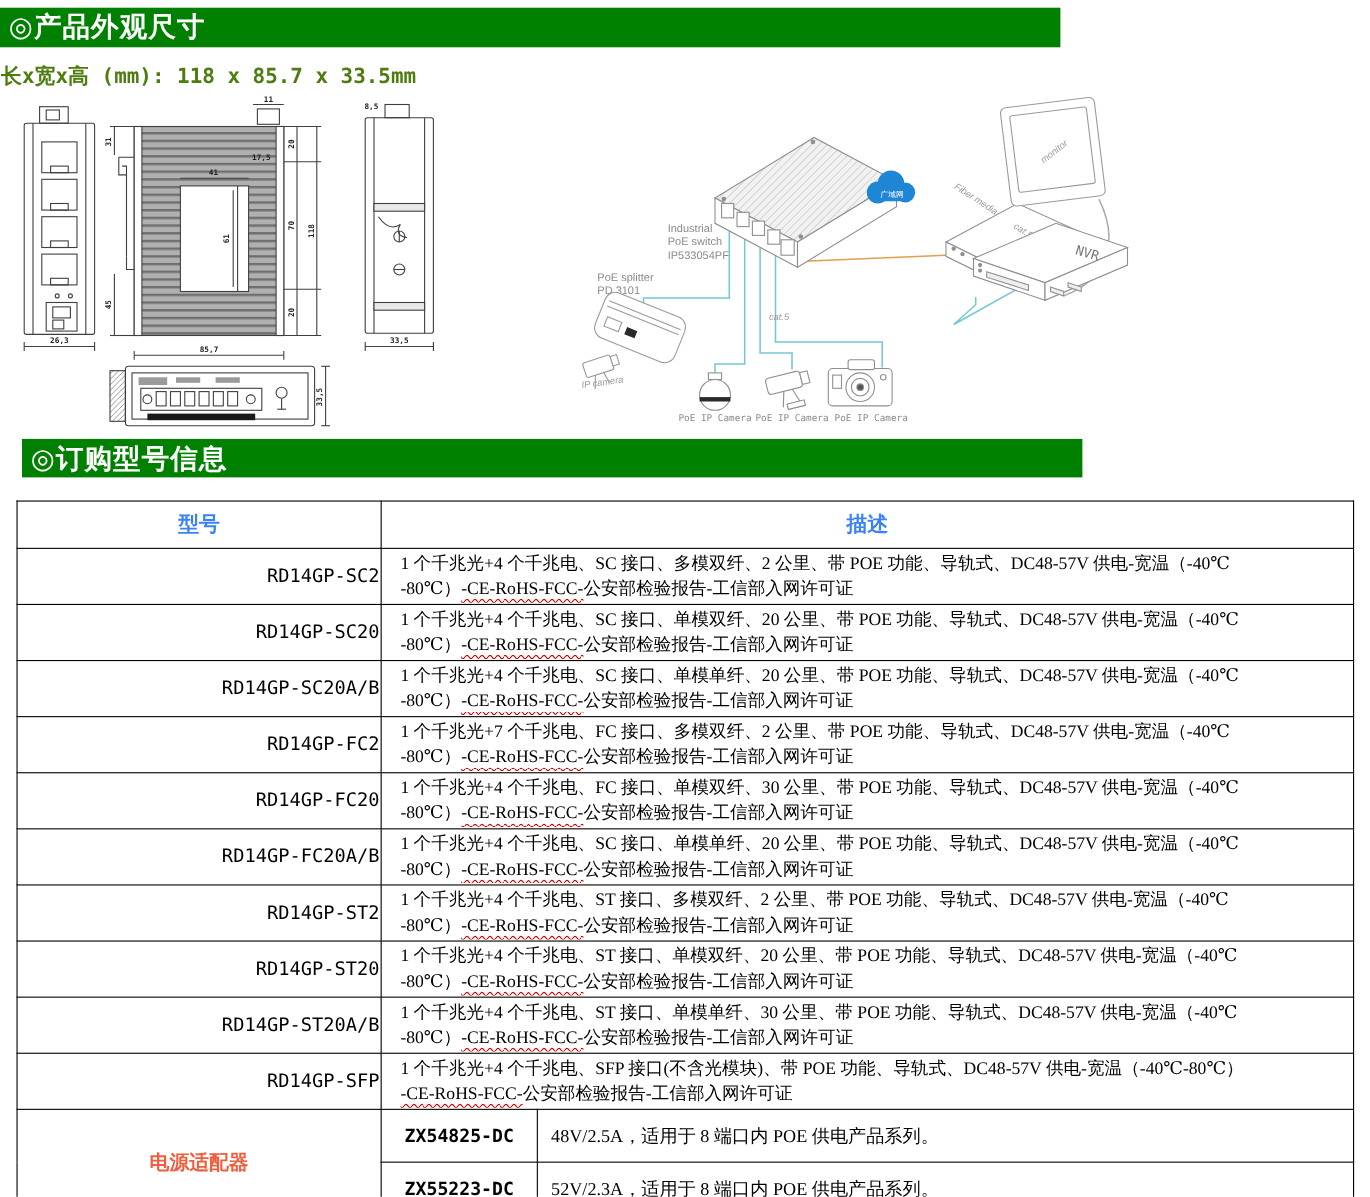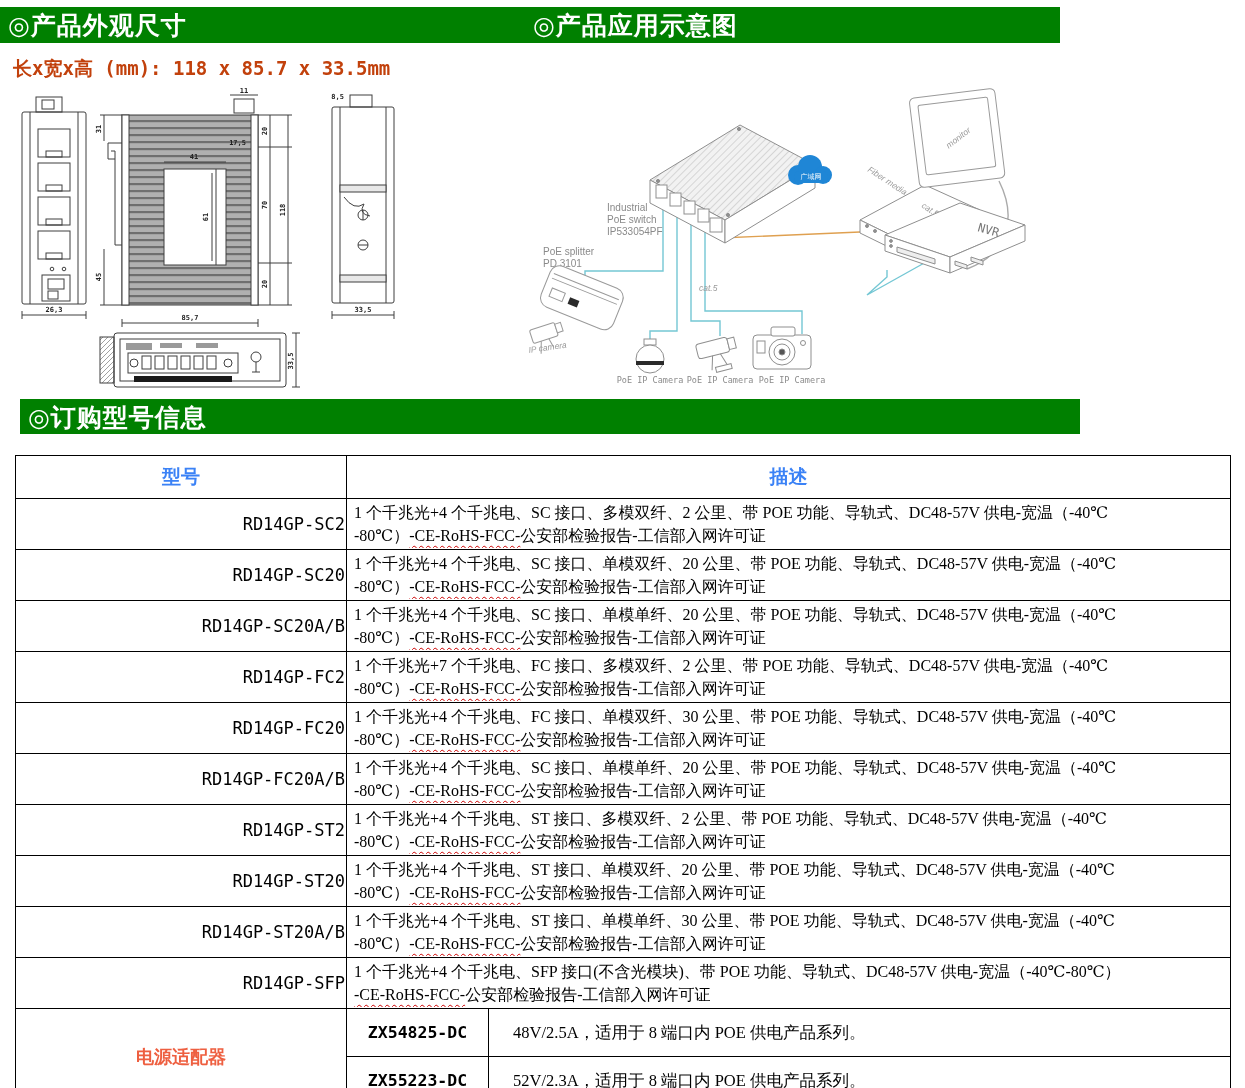--- a/index.html
+++ b/index.html
@@ -1,59 +1,58 @@
 <!DOCTYPE html>
 <html><head>
 <meta charset="utf-8">
 <style>
   html,body{margin:0;padding:0;background:#fff;}
   body{width:1245px;height:1088px;position:relative;overflow:hidden;
        font-family:"Liberation Sans","DejaVu Sans",sans-serif;}
-  .bar{position:absolute;left:0;width:1060px;height:36px;background:#008000;}
+  .bar{position:absolute;left:0;width:964px;height:36px;background:#008000;}
   .bar .bar-title{position:absolute;top:0;line-height:36px;color:#fff;
        font-weight:bold;font-size:25px;letter-spacing:1px;white-space:nowrap;}
   #bar-top{top:7px;}
   #bar-order{top:399px;height:35px;margin-left:20px;}
   #title-dim{left:8px;}
   #title-app{left:533px;}
   #title-order{left:8px;}
-  #dims-line{position:absolute;top:56px;left:13px;font-size:19px;font-weight:bold;
-       color:#c2410c;font-family:"DejaVu Sans Mono","DejaVu Sans",monospace;}
+  #dims-line{position:absolute;top:56px;left:1px;font-size:19px;font-weight:bold;
+       color:#4d7c0f;font-family:"DejaVu Sans Mono","DejaVu Sans",monospace;}
   svg text{font-family:"DejaVu Sans Mono","DejaVu Sans",monospace;}
   .dimtxt{font-size:7px;font-weight:bold;fill:#222;}
   .diagtxt{fill:#8a8a8a;font-size:10px;font-family:"Liberation Sans","DejaVu Sans",sans-serif;}
   .diagsmall{fill:#9a9a9a;font-size:8.5px;font-style:italic;font-family:"Liberation Sans",sans-serif;}
   #drawings{position:absolute;left:0;top:85px;}
   #appdiagram{position:absolute;left:515px;top:85px;}
   
   #order-table{position:absolute;left:15px;top:455px;width:1215px;
        border-collapse:collapse;table-layout:fixed;}
   #order-table th,#order-table td{border:1.5px solid #000;}
   #order-table th{height:40px;font-size:19px;font-weight:bold;color:#3b82f6;
        font-family:"Liberation Serif","DejaVu Serif",serif;}
   .cell-model{height:48px;text-align:right;font-weight:normal;font-size:17px;
        font-family:"DejaVu Sans Mono",monospace;}
-  .cell-desc{padding:1px 5px 1px 7px;font-size:16px;line-height:23.5px;
+  .cell-desc{padding:1px 5px 1px 17px;font-size:16px;line-height:23.5px;
        font-family:"Liberation Serif","DejaVu Serif",serif;}
   .cell-desc div{white-space:nowrap;overflow:hidden;}
   .wavy{text-decoration:underline;text-decoration-style:wavy;
        text-decoration-color:#cc0000;text-decoration-thickness:1px;text-underline-offset:4px;}
   .cell-adapter{text-align:center;color:#ee5f40;font-weight:bold;font-size:18px;
        font-family:"Liberation Serif","DejaVu Serif",serif;}
   .cell-code{height:45px;text-align:center;font-weight:bold;font-size:16.5px;
        font-family:"DejaVu Sans Mono",monospace;margin-left:32px;}
-  .cell-adesc{padding-left:24px;font-size:16.5px;
+  .cell-adesc{padding-left:12px;font-size:16.5px;
        font-family:"Liberation Serif","DejaVu Serif",serif;}
 </style>
 </head>
 <body>
 
 <div class="bar" id="bar-top">
   <span class="bar-title" id="title-dim">◎产品外观尺寸</span>
-  <span class="bar-title" id="title-app">◎产品应用示意图</span>
 </div>
 
 <div id="dims-line">长x宽x高 (mm): 118 x 85.7 x 33.5mm</div>
 
 <svg id="drawings" width="430" height="315" viewBox="0 0 430 315">
   <defs>
     <pattern id="fins" width="6" height="7" patternUnits="userSpaceOnUse">
       <rect width="6" height="7" fill="#b0b0b0"></rect>
       <rect width="6" height="2.2" y="0" fill="#6f6f6f"></rect>
     </pattern>

